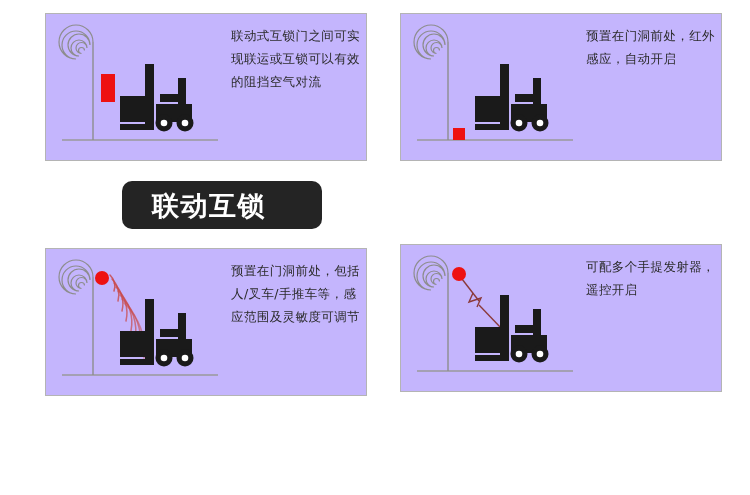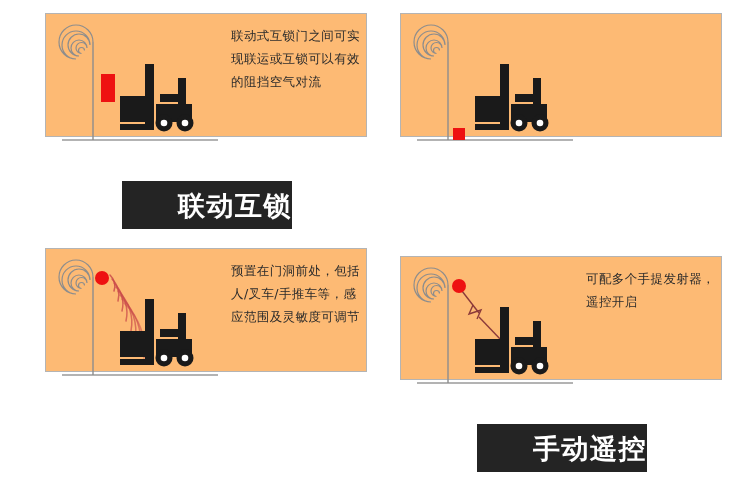--- a/index.html
+++ b/index.html
@@ -24,31 +24,31 @@
 
   
   .cell {
     position: absolute;
     width: 355px;
     height: 237px;
   }
   .cell-tl { left: 30px;  top: 5px; }
   .cell-tr { left: 385px; top: 5px; }
   .cell-bl { left: 30px;  top: 240px; }
-  .cell-br { left: 385px; top: 248px; }
+  .cell-br { left: 385px; top: 236px; }
 
   
   .panel {
     position: absolute;
     left: 15px;
     top: 8px;
     width: 322px;
-    height: 124px;
+    height: 148px;
     border: 1px solid #b4b4b4;
-    background: #fdba74;
+    background: #c4b5fd;
     box-sizing: border-box;
   }
 
   .panel-inner {
     position: absolute;
     left: 0; top: 0;
     width: 100%;
     height: 100%;
   }
 
@@ -78,24 +78,25 @@
   }
 
   
   .banner {
     position: absolute;
     top: 176px;
     left: 92px;
     width: 170px;
     height: 48px;
     background: #242424;
-    border-radius: 0;
+    border-radius: 10px;
     display: flex;
     align-items: center;
-    justify-content: flex-end;
+    justify-content: flex-start;
+    padding-left: 30px;
   }
   .banner-label {
     color: #ffffff;
     font-size: 27px;
     font-weight: bold;
     letter-spacing: 1.5px;
     line-height: 1;
     font-family: "DejaVu Sans", "Liberation Sans", sans-serif;
   }
 </style>
@@ -167,20 +168,21 @@
               <rect x="126" y="60" width="8" height="26"></rect>
               <rect x="108" y="76" width="22" height="8"></rect>
               <path d="M104 86 L140 86 L140 104 L104 104 Z"></path>
               <circle cx="112" cy="105" r="8.5"></circle>
               <circle cx="133" cy="105" r="8.5"></circle>
               <circle cx="112" cy="105" r="3.3" fill="#ffffff"></circle>
               <circle cx="133" cy="105" r="3.3" fill="#ffffff"></circle>
             </g>
           </svg>
         </div>
+        <div class="caption">预置在门洞前处，红外感应，自动开启</div>
       </div>
     </div>
   </div>
 
   <div class="cell cell-bl">
     <div class="panel">
       <div class="panel-inner">
         <div class="art">
           <svg width="176" height="140" viewBox="0 0 176 140">
             <line x1="10" y1="122" x2="166" y2="122" stroke="#9a9a9a" stroke-width="1.4"></line>
@@ -248,18 +250,15 @@
               <circle cx="112" cy="105" r="8.5"></circle>
               <circle cx="133" cy="105" r="8.5"></circle>
               <circle cx="112" cy="105" r="3.3" fill="#ffffff"></circle>
               <circle cx="133" cy="105" r="3.3" fill="#ffffff"></circle>
             </g>
           </svg>
         </div>
         <div class="caption">可配多个手提发射器，遥控开启</div>
       </div>
     </div>
-    <div class="banner">
-      <span class="banner-label">手动遥控</span>
-    </div>
   </div>
 
 </div>
 
 </body></html>

